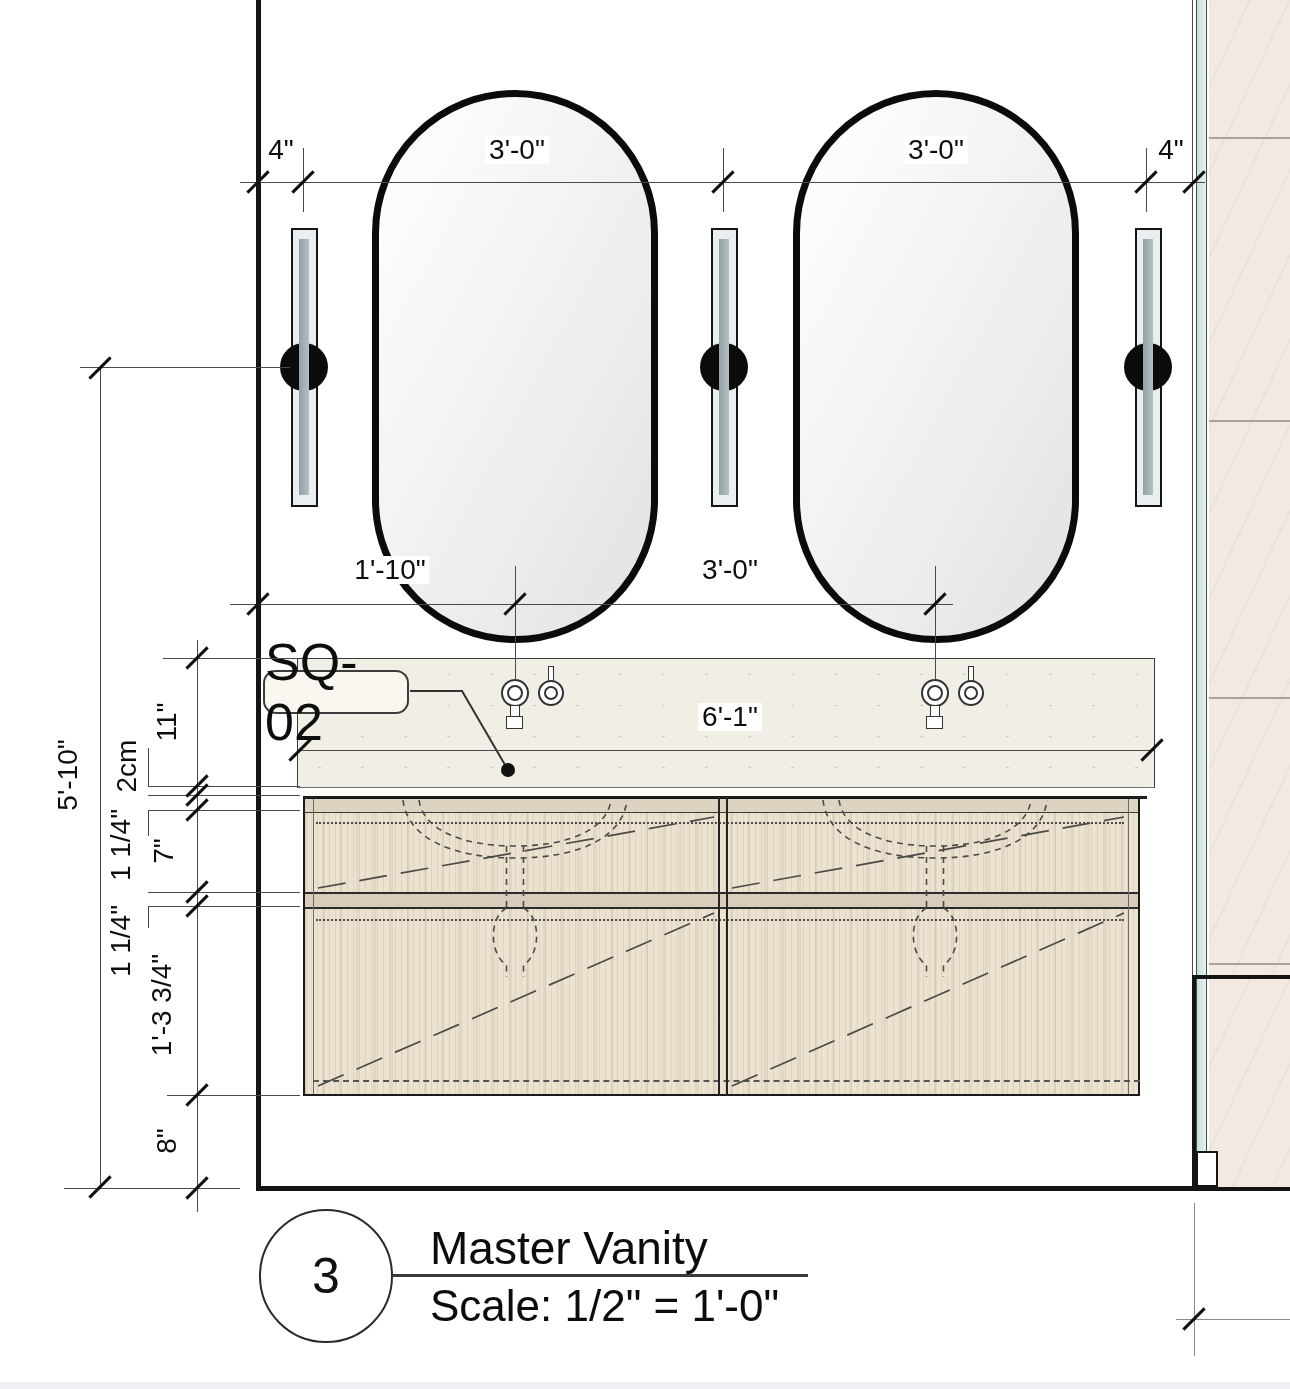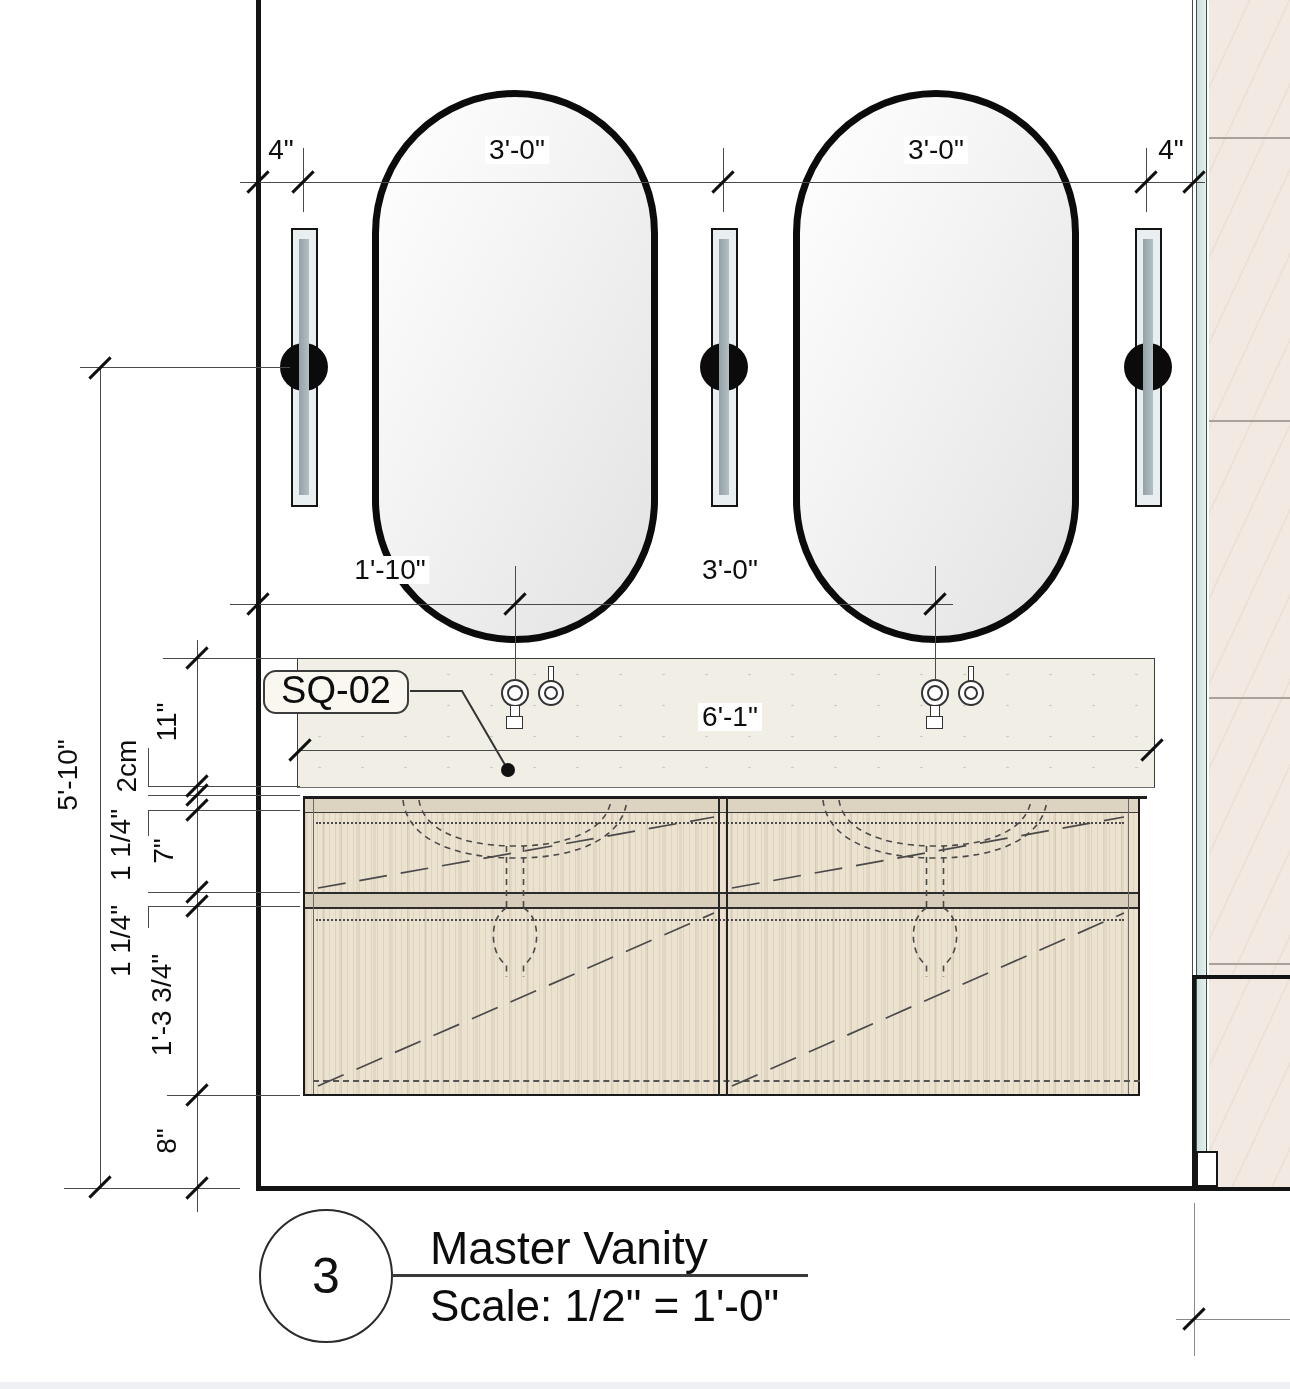--- a/index.html
+++ b/index.html
@@ -58,22 +58,22 @@
          background:linear-gradient(90deg,#c9dedb,#e6f1ee);
          border-left:1.5px solid #3c4f4c;border-right:1.5px solid #3c4f4c;}
   .tile{position:absolute;background:
         repeating-linear-gradient(115deg,rgba(205,185,172,0.16) 0 2px,rgba(0,0,0,0) 2px 36px),#f2e9e2;}
   .joint{position:absolute;left:1209px;width:81px;height:1.5px;background:#a8a29b;}
   .baseboard{position:absolute;left:1196px;top:1151px;width:22px;height:36px;box-sizing:border-box;
              background:#fff;border:2px solid #151515;}
   
   .callout-box{position:absolute;left:263px;top:670px;width:146px;height:44px;box-sizing:border-box;
                border:2.5px solid #3c3c3c;border-radius:13px;background:#f9f7ef;
-               display:flex;align-items:flex-end;justify-content:center;
-               font-size:38px;color:#0d0d0d;}
+               display:flex;align-items:center;justify-content:center;
+               font-size:52px;color:#0d0d0d;}
   .bubble{position:absolute;left:259px;top:1209px;width:134px;height:134px;box-sizing:border-box;
           border:2.5px solid #2b2b2b;border-radius:50%;background:#fff;
           display:flex;align-items:center;justify-content:center;font-size:50px;color:#111;}
   .tb-title{position:absolute;left:430px;top:1221px;font-size:46px;color:#0c0c0c;white-space:nowrap;}
   .tb-scale{position:absolute;left:430px;top:1281px;font-size:44px;color:#0c0c0c;white-space:nowrap;}
   .footer{position:absolute;left:0;top:1382px;width:1290px;height:7px;background:#eef0f3;}
 </style>
 </head>
 <body>
 

